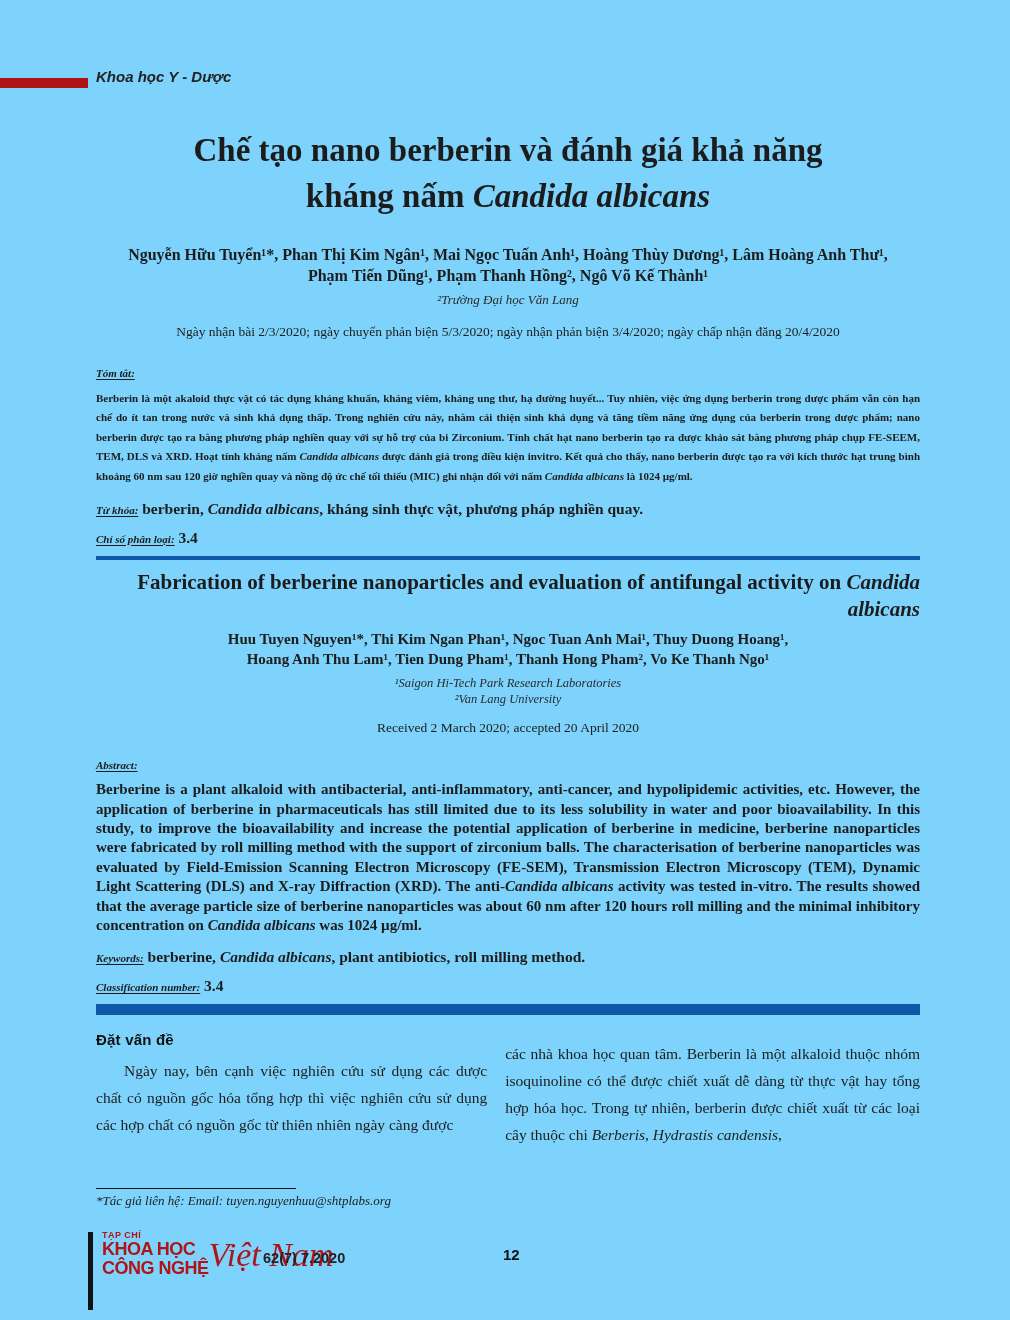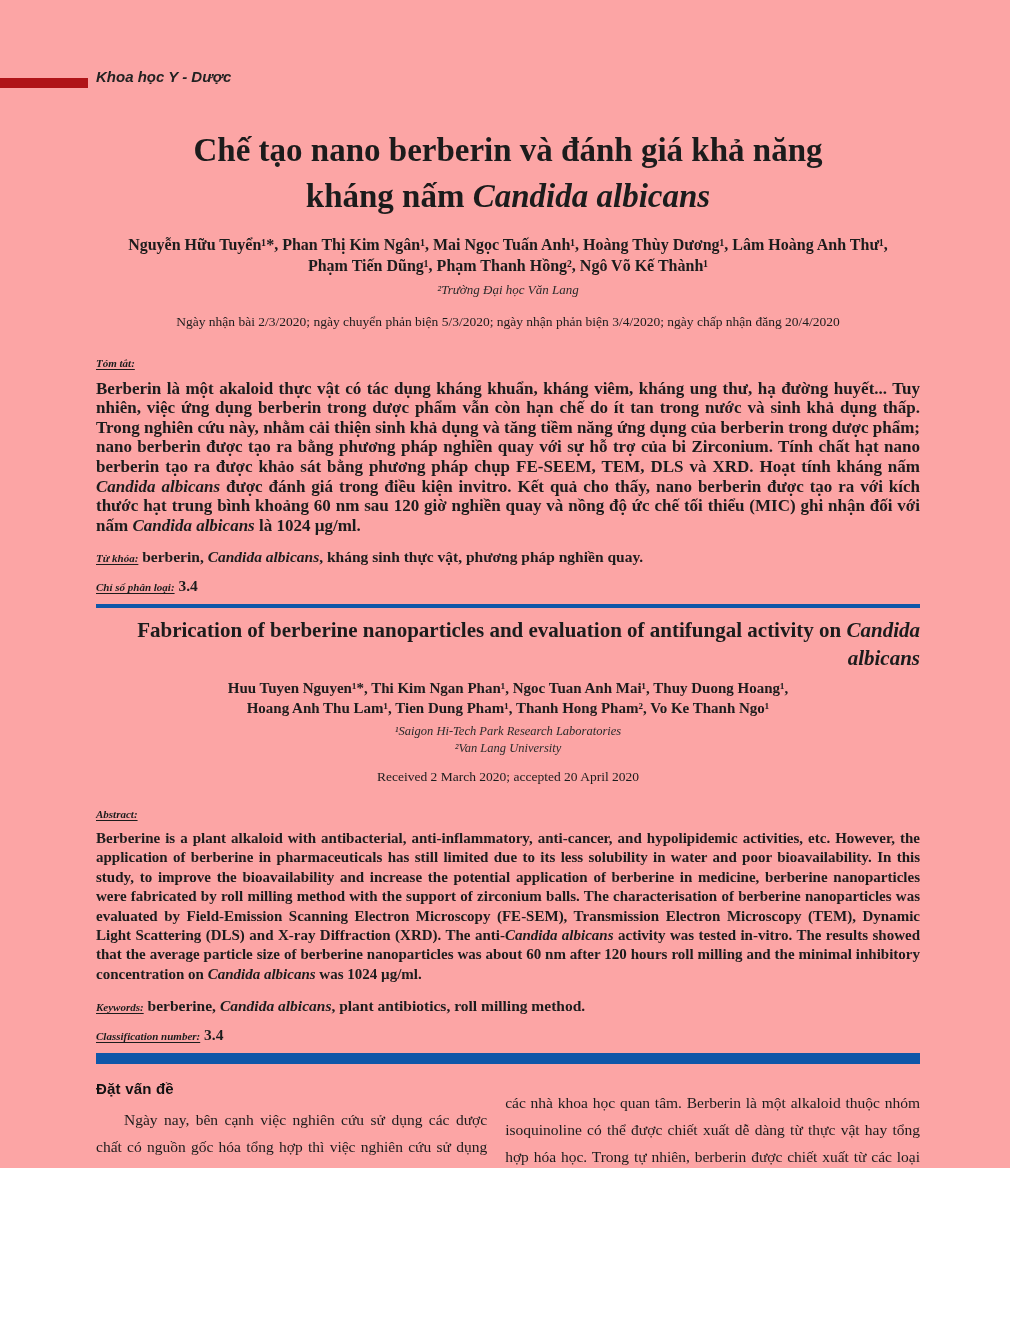--- a/index.html
+++ b/index.html
@@ -1,48 +1,48 @@
 <!DOCTYPE html>
 <html><head>
 <meta charset="utf-8">
 <style>
   * { margin: 0; padding: 0; box-sizing: border-box; }
   html, body { background: #ffffff; }
   .page {
     position: relative;
     width: 1010px;
-    height: 1168px;
-    background: #fca5a5;
+    height: 1320px;
+    background: #7dd3fc;
     font-family: "Liberation Serif", serif;
     color: #1c1c1c;
     overflow: hidden;
   }
   .content { padding: 0 90px 0 96px; }
 
   
   .cat-row { position: absolute; top: 68px; left: 0; width: 100%; height: 22px; }
   .cat-bar { position: absolute; top: 10px; left: 0; width: 88px; height: 10px; background: #b01418; }
   .cat-label {
     position: absolute; top: 0; left: 96px;
     font-family: "Liberation Sans", sans-serif;
     font-weight: bold; font-style: italic; font-size: 15px; color: #222;
   }
 
   
   .vi-title { margin-top: 128px; text-align: center; font-weight: bold; font-size: 33px; line-height: 1.38; }
-  .authors { margin-top: 16px; text-align: center; font-weight: bold; font-size: 16px; line-height: 1.3; }
+  .authors { margin-top: 26px; text-align: center; font-weight: bold; font-size: 16px; line-height: 1.3; }
   .affil { margin-top: 5px; text-align: center; font-style: italic; font-size: 13px; line-height: 1.3; color: #2a2a2a; }
   .dates { margin-top: 15px; text-align: center; font-size: 13.5px; }
 
   .sec-label {
     font-weight: bold; font-style: italic; font-size: 11px;
     text-decoration: underline; text-underline-offset: 2px;
   }
   .vi-abs-label { margin-top: 23px; }
-  .abs-body { margin-top: 8px; text-align: justify; font-size: 17px; line-height: 19.6px; }
+  .abs-body { margin-top: 8px; text-align: justify; font-size: 11px; line-height: 19.6px; }
   .abs-bold { font-weight: bold; }
   .kw-line { margin-top: 13px; font-size: 15.5px; }
   .kw-bold { font-weight: bold; }
   .class-line { margin-top: 11px; font-size: 15.5px; }
   .it { font-style: italic; }
 
   .thin-blue { margin-top: 9px; height: 4px; background: #0f57a8; }
 
   
   .en-title { margin-top: 9px; text-align: right; font-weight: bold; font-size: 21px; line-height: 1.3; }

